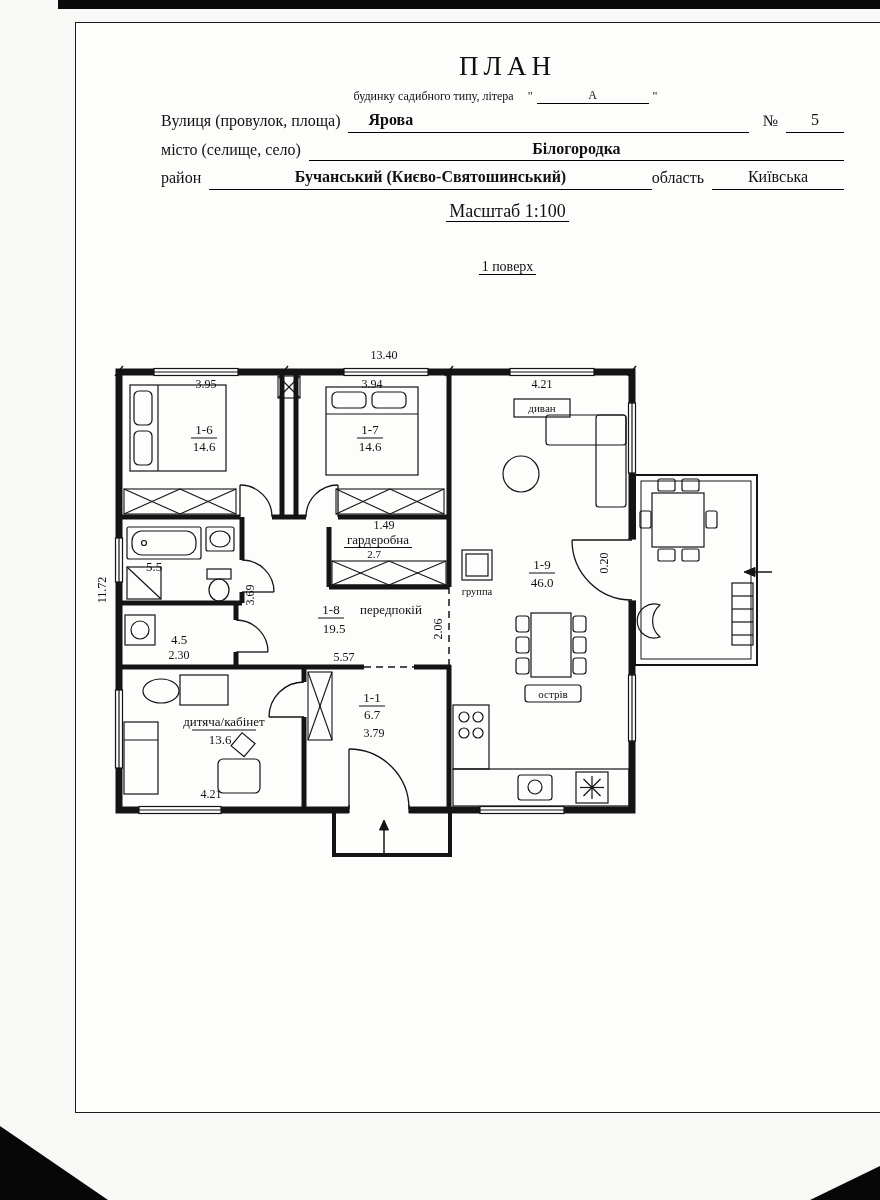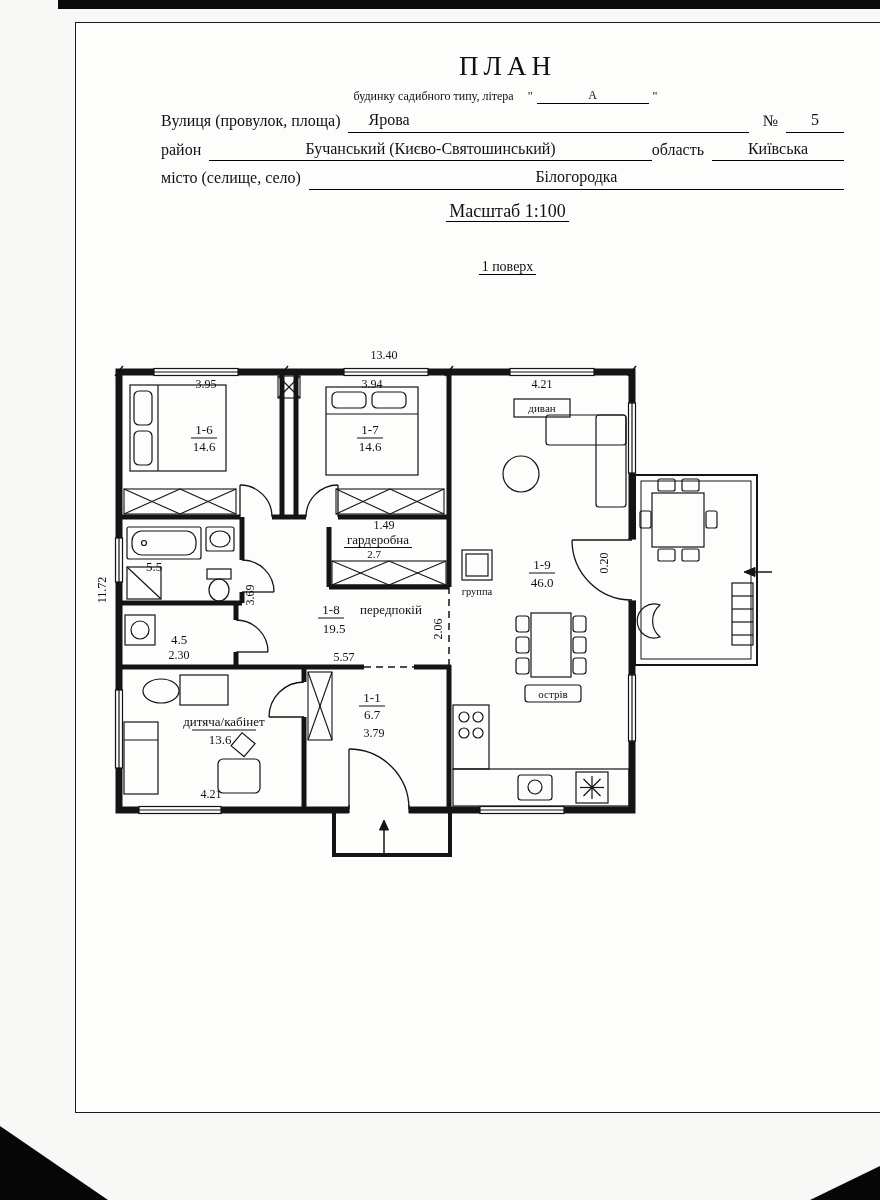--- a/index.html
+++ b/index.html
@@ -20,21 +20,21 @@
     position:absolute; left:75px; top:22px; width:865px; height:1091px;
     border:1.6px solid #1b1b1b; background:#fdfdfc;
   }
   .title { text-align:center; margin-top:28px; font-size:27px; letter-spacing:5px; }
   .sub { display:flex; justify-content:center; align-items:flex-end; font-size:12px; margin-top:6px; }
   .sub .lbl { margin-right:10px; }
   .q { margin:0 4px; }
   .letter-fill { width:112px; border-bottom:1.4px solid #000; text-align:center; }
   .form { margin:5px 95px 0 85px; font-size:16px; display:flex; align-items:flex-end; line-height:1.42; }
   .form .lbl { white-space:nowrap; margin-right:8px; }
-  .fill { flex:1; border-bottom:1.4px solid #000; text-align:center; white-space:nowrap; padding:0 6px; }
+  .fill { flex:1; border-bottom:1.4px solid #000; text-align:center; white-space:nowrap; padding:0 6px;font-weight:bold; }
   .fill-left { text-align:left; padding-left:20px; }
   .nsign { margin:0 8px 0 14px; }
   .fill-sm { width:58px; border-bottom:1.4px solid #000; text-align:center; }
   .fill-md { width:132px; border-bottom:1.4px solid #000; text-align:center; }
   .scale { text-align:center; margin-top:11px; font-size:18px; }
   .scale span, .floor span { border-bottom:1.4px solid #000; padding:0 3px; }
   .floor { text-align:center; margin-top:37px; font-size:14px; }
   .plan { position:absolute; left:18px; top:322px; }
   svg { display:block; }
   svg text { font-family:"Liberation Serif","DejaVu Serif",serif; }
@@ -56,29 +56,29 @@
   </div>
 
   <div class="form">
     <span class="lbl">Вулиця (провулок, площа)</span>
     <span class="fill fill-left">Ярова</span>
     <span class="nsign">№</span>
     <span class="fill-sm">5</span>
   </div>
 
   <div class="form">
+    <span class="lbl">місто (селище, село)</span>
+    <span class="fill">Білогородка</span>
+  </div>
+
+  <div class="form">
     <span class="lbl">район</span>
     <span class="fill">Бучанський (Києво-Святошинський)</span>
     <span class="lbl">область</span>
     <span class="fill-md">Київська</span>
-  </div>
-
-  <div class="form">
-    <span class="lbl">місто (селище, село)</span>
-    <span class="fill">Білогородка</span>
   </div>
 
   <div class="scale">
     <span>Масштаб 1:100</span>
   </div>
 
   <div class="floor">
     <span>1 поверх</span>
   </div>
 

